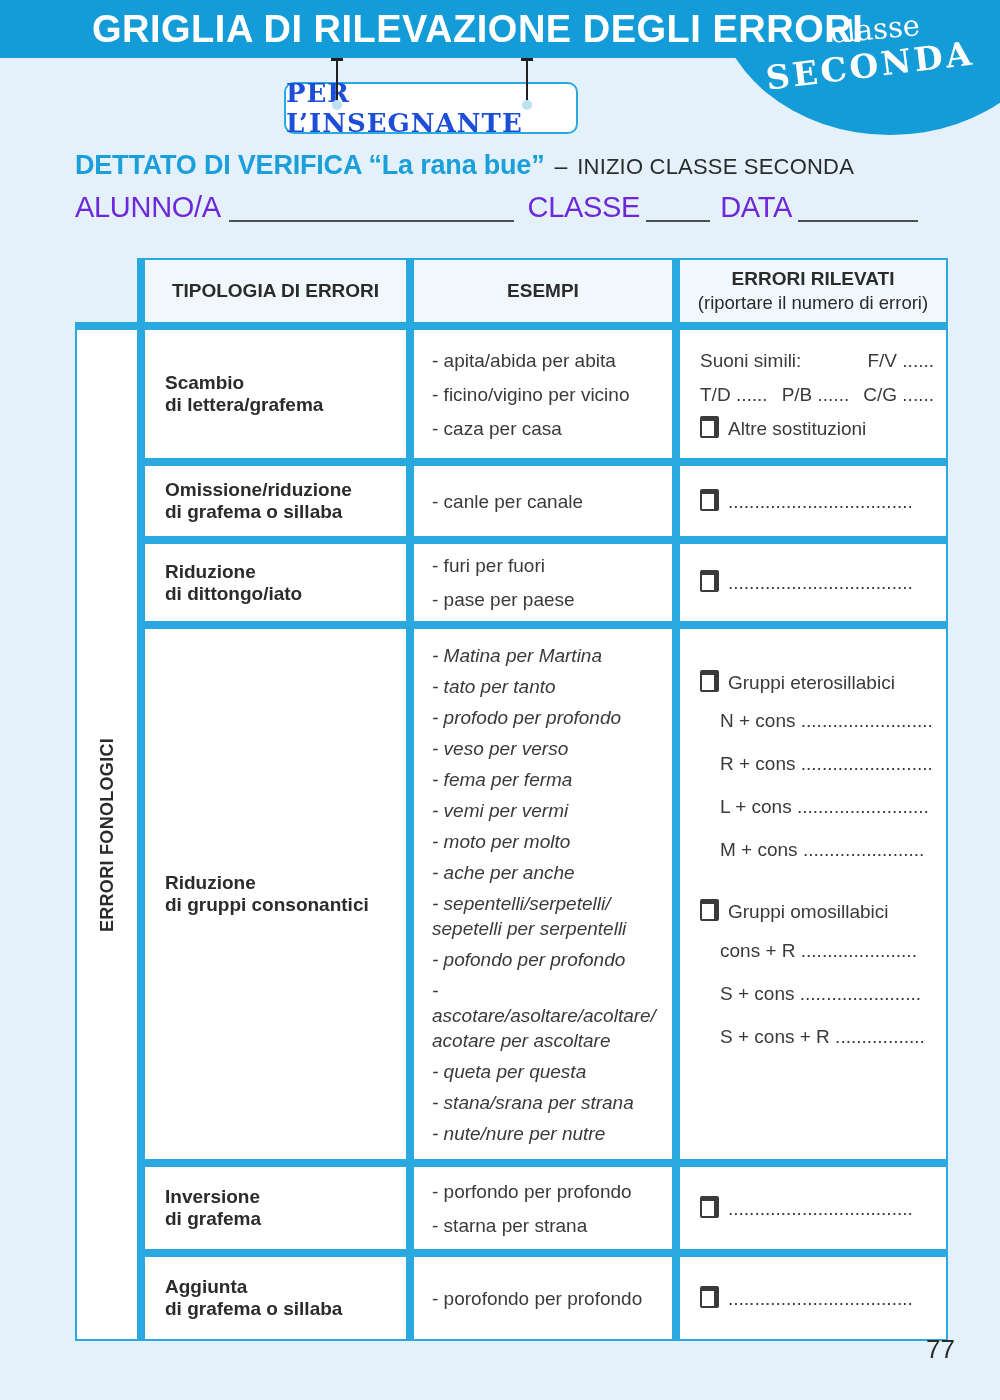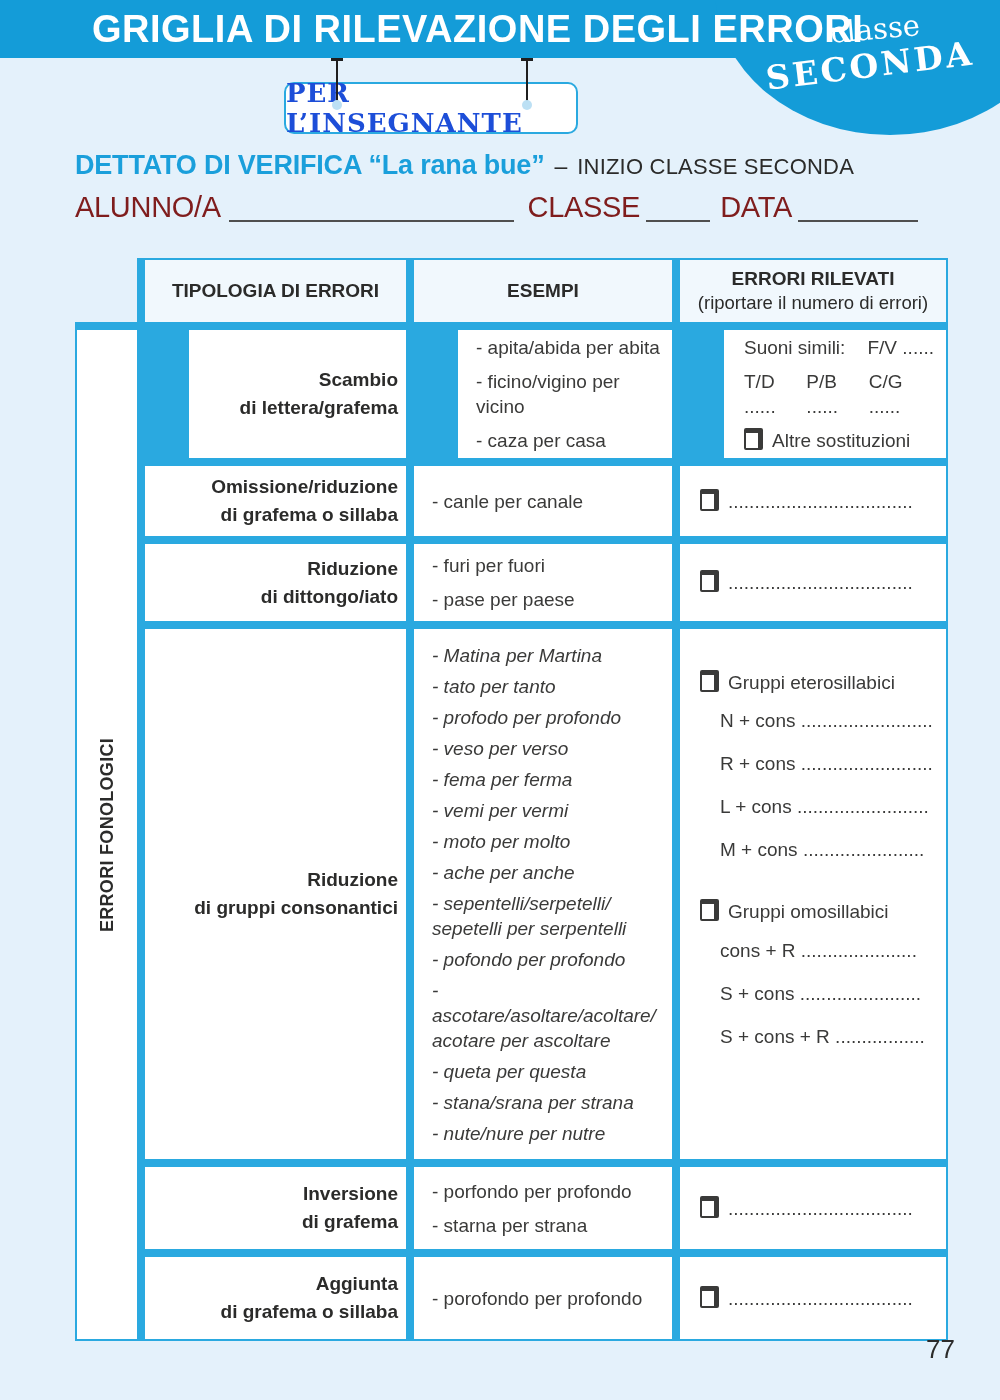--- a/index.html
+++ b/index.html
@@ -37,21 +37,21 @@
   .string::before{content:"";position:absolute;top:-2px;left:-5px;width:12px;height:3px;background:#1f1f1f;}
   .string::after{content:"";position:absolute;bottom:-5px;left:-4px;width:10px;height:10px;border-radius:50%;background:#BCE0F4;}
   
   .doc-title{position:absolute;left:75px;top:150px;display:flex;align-items:baseline;gap:10px;white-space:nowrap;}
   .doc-title .blue{color:#1A9FDB;font-weight:bold;font-size:27px;letter-spacing:-.2px;}
   .doc-title .sep{color:#2B2B2A;font-size:23px;}
   .doc-title .black{color:#2B2B2A;font-size:22px;letter-spacing:.2px;}
   
   .form-line{
     position:absolute;left:75px;top:192px;width:843px;
-    display:flex;align-items:flex-end;font-size:29px;letter-spacing:-.3px;color:#7f1d1d;white-space:nowrap;
+    display:flex;align-items:flex-end;font-size:29px;letter-spacing:-.3px;color:#6d28d9;white-space:nowrap;
   }
   .form-line .lbl{line-height:1.05;}
   .fill{border-bottom:2px solid #4F4F4F;height:8px;}
   .fill.f1{flex:1;margin:0 14px 0 8px;}
   .fill.f2{width:64px;margin:0 10px 0 6px;}
   .fill.f3{width:120px;margin-left:6px;}
   
   .gtable{
     position:absolute;left:75px;top:258px;
     display:grid;
@@ -65,24 +65,24 @@
     background:#F1F8FD;display:flex;flex-direction:column;align-items:center;justify-content:center;
     font-weight:bold;font-size:19px;color:#2B2B2A;text-align:center;
   }
   .hsub{font-weight:normal;font-size:18.5px;margin-top:2px;}
   .side{grid-column:1;grid-row:2 / span 6;position:relative;}
   .side-label{
     position:absolute;top:50%;left:50%;transform:translate(-50%,-50%) rotate(-90deg);
     white-space:nowrap;font-weight:bold;font-size:18px;letter-spacing:.3px;color:#2B2B2A;
   }
   .c2{grid-column:2;} .c3{grid-column:3;} .c4{grid-column:4;}
-  .gr1{grid-row:1;} .gr2{grid-row:2;margin-left:44px;} .gr3{grid-row:3;} .gr4{grid-row:4;}
+  .gr1{grid-row:1;} .gr2{grid-row:2;} .gr3{grid-row:3;} .gr4{grid-row:4;}
   .gr5{grid-row:5;} .gr6{grid-row:6;} .gr7{grid-row:7;}
   .tcell{padding-left:20px;padding-right:8px;display:flex;flex-direction:column;justify-content:center;}
-  .tip-text{font-weight:bold;font-size:19px;line-height:28px;color:#2B2B2A;white-space:pre-line;text-align:right;}
+  .tip-text{font-weight:bold;font-size:19px;line-height:22px;color:#2B2B2A;white-space:pre-line;}
   .ecell{padding-left:18px;padding-right:6px;display:flex;flex-direction:column;justify-content:center;font-size:19px;}
   .ecell.top{justify-content:center;font-style:italic;}
   .ex{line-height:25px;margin:4.5px 0;white-space:pre-line;}
   .ecell.top .ex{margin:3px 0;}
   .rcell{padding-left:20px;padding-right:12px;display:flex;flex-direction:column;justify-content:center;font-size:19px;}
   .rcell.top{justify-content:flex-start;padding-top:36px;}
   .err-line{line-height:25px;margin:4.5px 0;display:flex;}
   .err-line.between{justify-content:space-between;}
   .chk{
     flex:none;width:12px;height:15px;border:2px solid #3A3A39;

